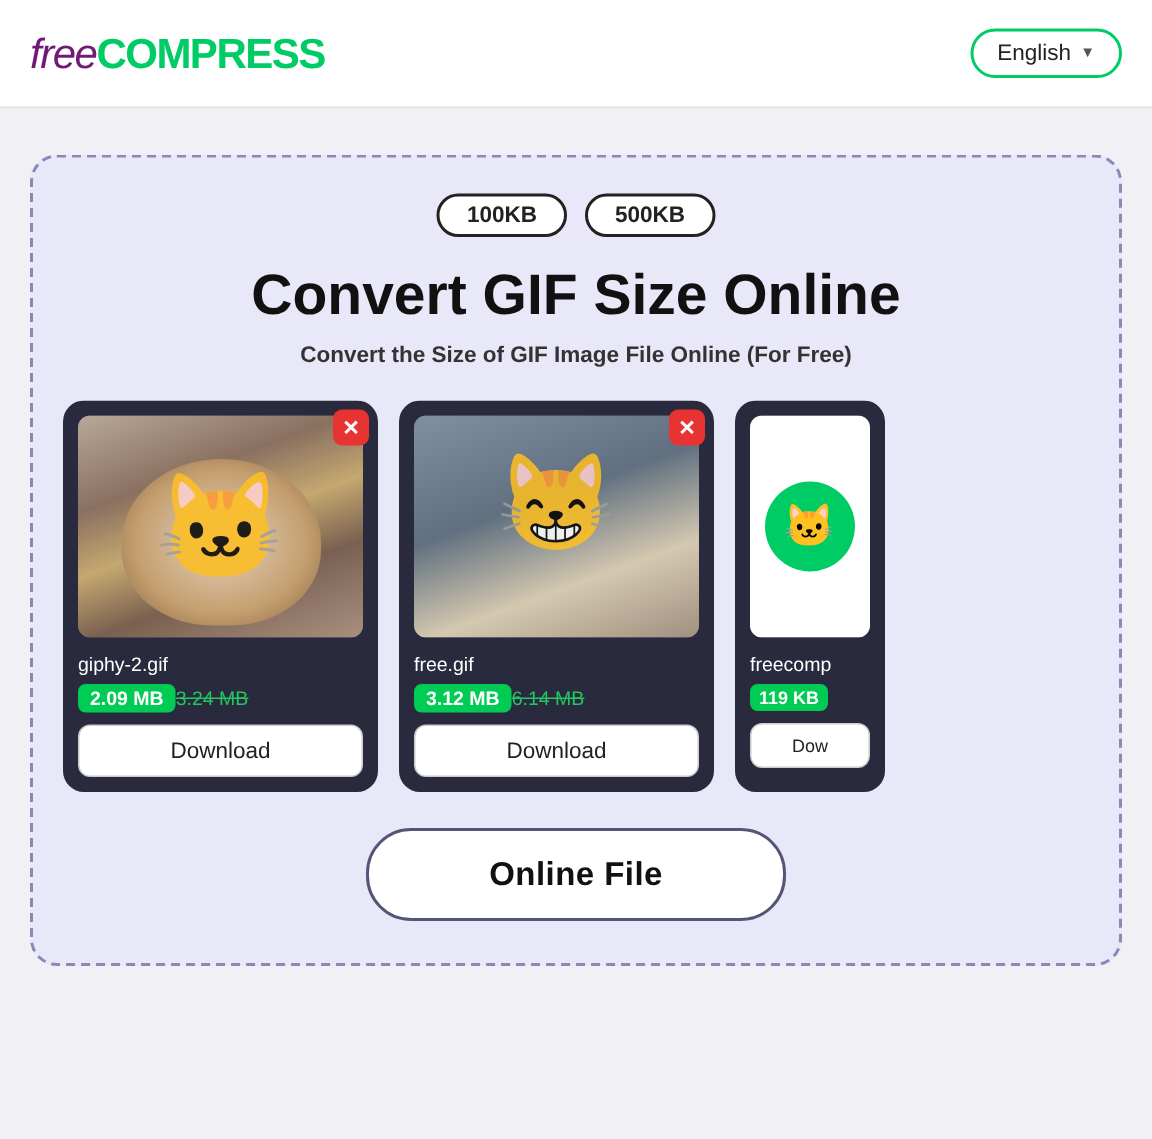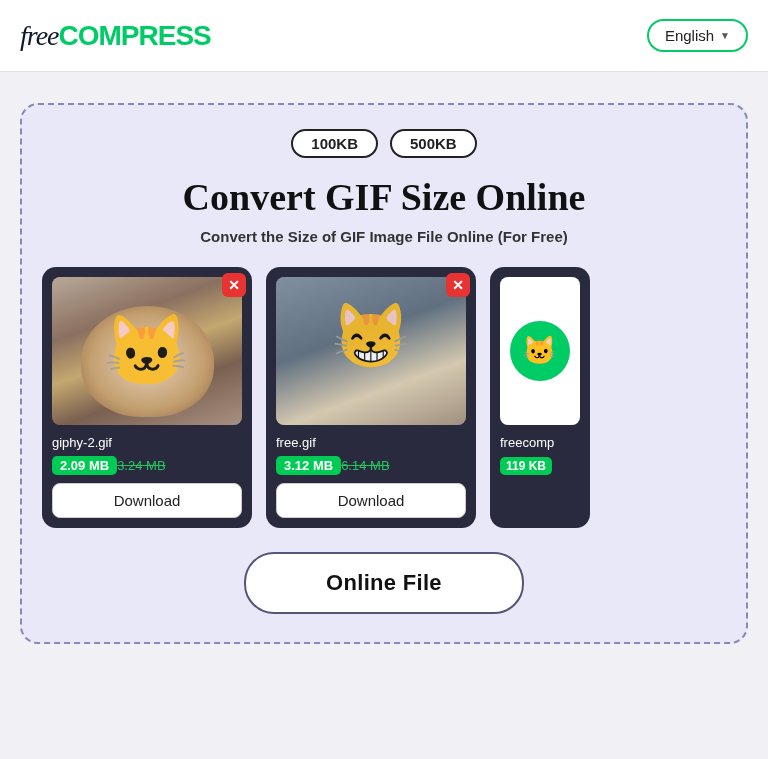--- a/index.html
+++ b/index.html
@@ -20,24 +20,23 @@
       padding: 12px 20px;
       border-bottom: 1px solid #e0e0e0;
       height: 72px;
     }
     .logo {
       font-size: 28px;
       font-weight: 900;
       letter-spacing: -1px;
     }
     .logo-free {
-      color: #0f172a;
+      color: #701a75;
       font-weight: 400;
       font-style: italic;
-      font-family: Liberation Serif, serif;
     }
     .logo-compress {
       color: #00cc66;
       font-weight: 900;
       text-transform: uppercase;
     }
     .lang-btn {
       border: 2px solid #00cc66;
       border-radius: 20px;
       padding: 6px 16px;
@@ -86,21 +85,20 @@
     }
 
     
     .main-title {
       text-align: center;
       font-size: 38px;
       font-weight: 900;
       color: #111;
       margin-bottom: 8px;
       line-height: 1.15;
-      font-family: Liberation Serif, serif;
     }
     .sub-title {
       text-align: center;
       font-size: 15px;
       font-weight: 700;
       color: #333;
       margin-bottom: 22px;
     }
 
     
@@ -363,20 +361,21 @@
       </div>
 
       <div class="card card-third">
         <div class="card-img-wrap">
           <div class="cat3-img">
             <div class="cat3-circle">🐱</div>
           </div>
         </div>
         <div class="card-filename-short">freecomp</div>
         <div class="size-new-sm">119 KB</div>
+        <button class="download-btn-sm">Dow</button>
       </div>
 
     </div>
 
     <div class="choose-file-wrap">
       <button class="choose-file-btn">Online File</button>
     </div>
 
   </div>
 </div>

